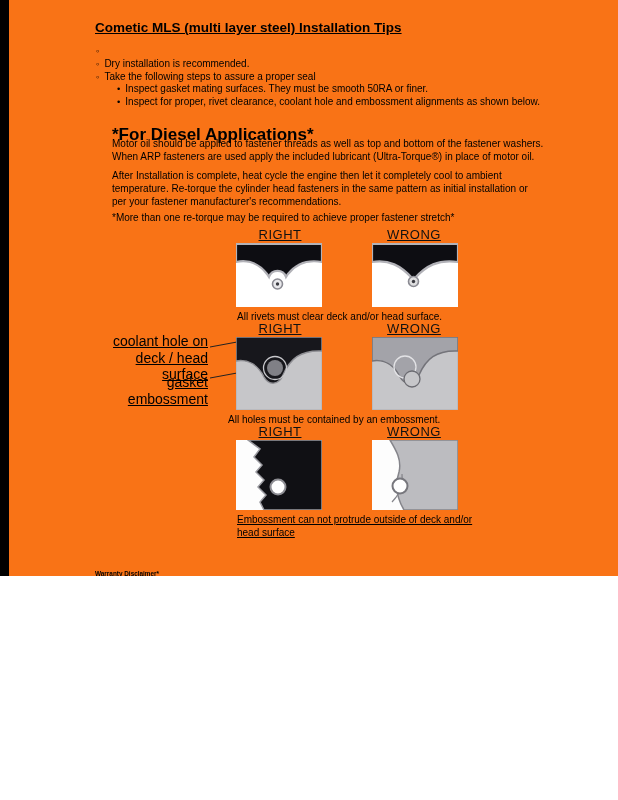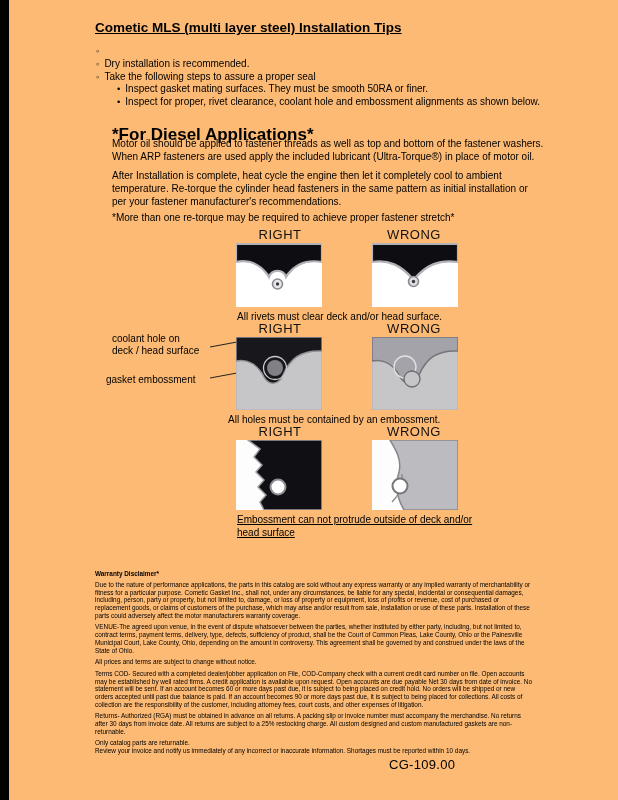--- a/index.html
+++ b/index.html
@@ -1,56 +1,56 @@
 <!DOCTYPE html>
 <html><head>
 <meta charset="utf-8">
 <style>
   * { margin:0; padding:0; box-sizing:border-box; }
   html,body { background:#ffffff; }
   .page {
-    position:relative; width:618px; height:800px; background:#fdba74;
+    position:relative; width:618px; height:576px; background:#f97316;
     font-family:"Liberation Sans","DejaVu Sans",sans-serif; color:#000;
     overflow:hidden;
   }
   .abs { position:absolute; }
   .edge-bar { position:absolute; left:0; top:0; width:9px; height:800px; background:#000; }
 
   .title { left:95px; top:20px; font-size:13.5px; font-weight:bold; text-decoration:underline; white-space:nowrap; }
 
   .tips { left:96px; top:45px; font-size:10px; line-height:1.28; width:460px; }
   .tip-row { display:flex; gap:5px; align-items:flex-start; }
   .tip-row.sub { padding-left:21px; }
   .marker { flex:0 0 auto; font-size:9.5px; line-height:1.35; }
 
   .diesel-h { left:112px; top:125px; font-size:17px; font-weight:bold; white-space:nowrap; }
   .para { left:112px; width:432px; font-size:10px; line-height:1.3; }
   .p1 { top:137px; }
   .p2 { top:169px; }
   .note { top:211px; white-space:nowrap; }
 
   .dg-labels { left:236px; width:222px; display:flex; justify-content:space-between; font-size:13px; color:#111; }
-  .dg-labels span { display:inline-block; width:88px; text-align:center; letter-spacing:0.5px; }
+  .dg-labels span { display:inline-block; width:88px; text-align:center; letter-spacing:0.5px;text-decoration:underline; }
   .lbl-r1 { top:227px; }
   .lbl-r2 { top:321px; }
   .lbl-r3 { top:424px; }
 
   .panel { display:block; }
   .pnl-l { left:236px; }
   .pnl-r { left:372px; }
   .row1 { top:243px; }
   .row2 { top:337px; }
   .row3 { top:440px; }
 
   .caption { font-size:10px; line-height:1.25; color:#000; }
   .cap1 { left:237px; top:311px; white-space:nowrap; }
   .cap2 { left:228px; top:414px; white-space:nowrap; }
   .cap3 { left:237px; top:514px; width:240px;text-decoration:underline; }
 
-  .callout { font-size:10px; line-height:1.18; text-align:left; }
+  .callout { font-size:14px; line-height:1.18; text-align:right;text-decoration:underline; }
   .co12 { left:112px; top:333px; width:96px; }
   .co3  { left:106px; top:374px; width:102px; }
 
   .warranty-h { left:95px; top:570px; font-size:6.4px; font-weight:bold; }
   .warranty { left:95px; top:581px; width:437px; font-size:6.4px; line-height:1.2; }
   .warranty p { margin-bottom:4px; }
   .warranty p.tight { margin-bottom:0; }
 
   .footer-code { left:389px; top:757px; font-size:13px; letter-spacing:0.3px; }
 </style>

